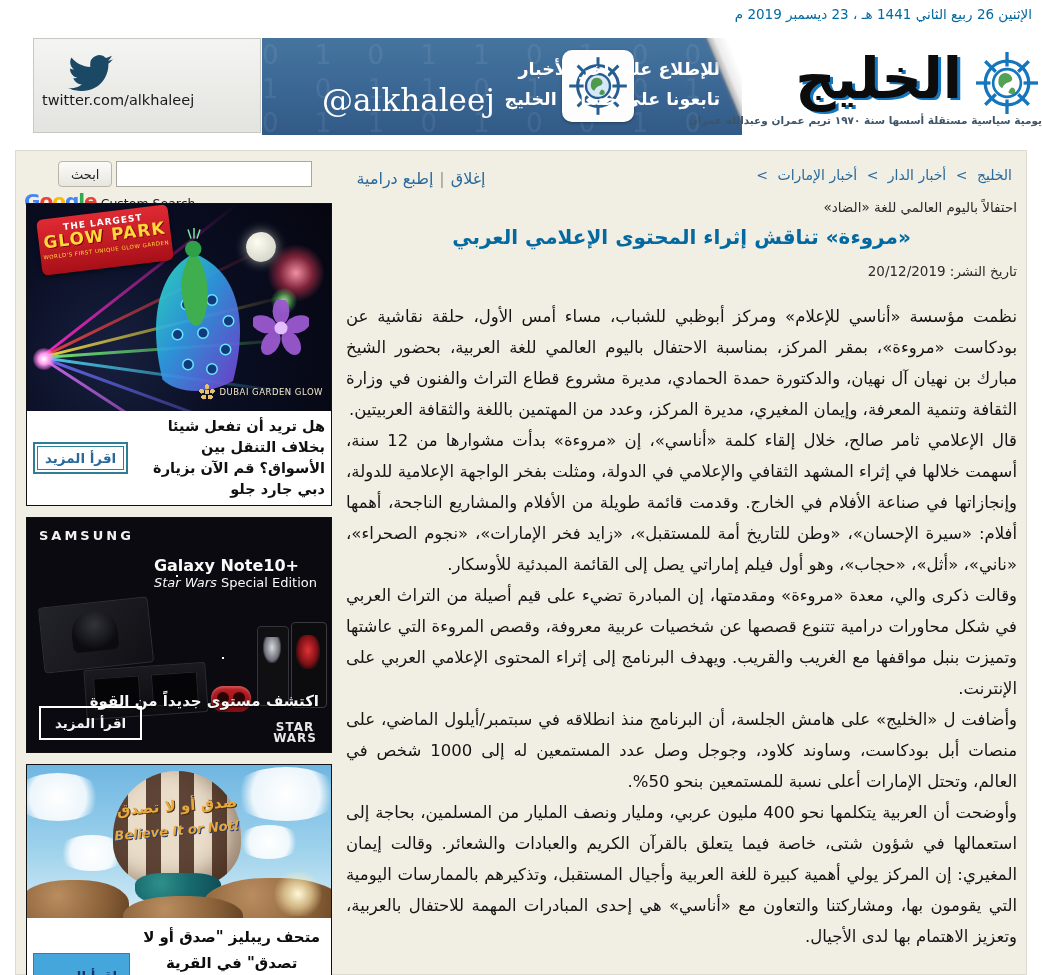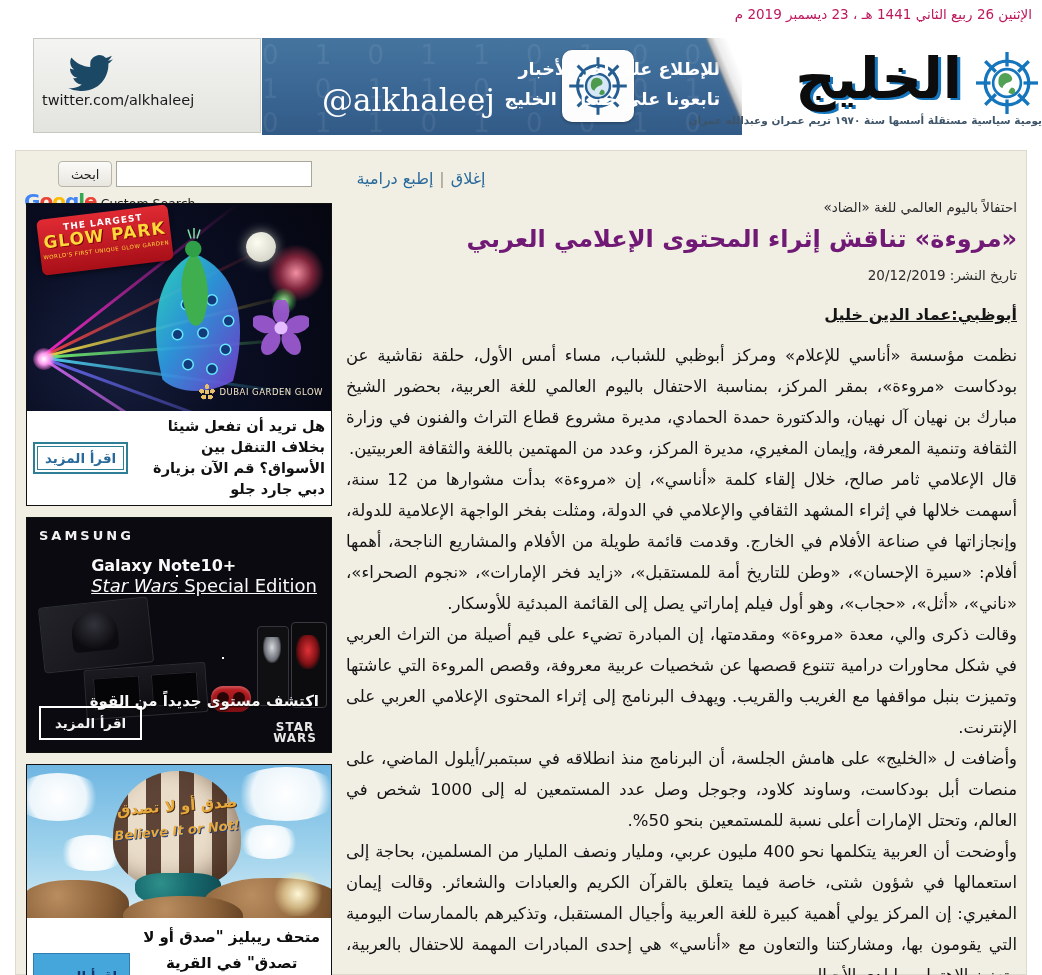--- a/index.html
+++ b/index.html
@@ -5,21 +5,21 @@
   html,body{margin:0;padding:0;}
   body{
     width:1042px;height:975px;position:relative;overflow:hidden;
     background:#ffffff;
     font-family:"DejaVu Sans",sans-serif;
     -webkit-font-smoothing:antialiased;
   }
   
   .date-bar{
     position:absolute;top:6px;right:10px;left:0;height:24px;
-    text-align:right;font-size:13.5px;color:#be185d;direction:rtl;margin-left:16px;
+    text-align:right;font-size:13.5px;color:#0369a1;direction:rtl;margin-left:16px;
   }
   
   .banner{position:absolute;top:38px;left:33px;width:1009px;height:97px;}
   .tw-box{
     position:absolute;left:0;top:0;width:228px;height:95px;
     background:linear-gradient(#f4f4f2,#e3e3df);
     border:1px solid #c9c9c4;box-sizing:border-box;cursor:pointer;
   }
   .tw-bird{position:absolute;left:28px;top:10px;width:58px;height:48px;}
   .tw-url{position:absolute;left:8px;bottom:24px;font-size:14.5px;color:#1a1a1a;}
@@ -126,21 +126,21 @@
     padding:6px 10px;margin-right:6px;
   }
   .glow-cap .cap-txt{flex:1;direction:rtl;text-align:right;font-size:14.5px;font-weight:bold;color:#111;line-height:21px;}
   
   .ad-samsung{position:relative;width:100%;height:236px;border:1px solid #111;background:#0a0a10;overflow:hidden;margin-bottom:11px;box-sizing:border-box;cursor:pointer;
     background-image:radial-gradient(1px 1px at 22px 34px,#ffffff 50%,transparent 51%),radial-gradient(1px 1px at 84px 12px,#cfcfcf 50%,transparent 51%),radial-gradient(1.5px 1.5px at 150px 58px,#ffffff 50%,transparent 51%),radial-gradient(1px 1px at 230px 26px,#bdbdbd 50%,transparent 51%),radial-gradient(1px 1px at 268px 90px,#ffffff 50%,transparent 51%),radial-gradient(1px 1px at 60px 120px,#9f9f9f 50%,transparent 51%),radial-gradient(1.5px 1.5px at 196px 140px,#ffffff 50%,transparent 51%),radial-gradient(1px 1px at 120px 200px,#cfcfcf 50%,transparent 51%),radial-gradient(1px 1px at 250px 210px,#ffffff 50%,transparent 51%),radial-gradient(1px 1px at 30px 190px,#8a8a8a 50%,transparent 51%);}
   .sam-brand{position:absolute;left:12px;top:10px;color:#f2f2f2;font-size:13px;font-weight:bold;letter-spacing:3px;}
   .sam-title{position:absolute;right:14px;top:38px;text-align:left;color:#fafafa;}
   .sam-title .t1{font-size:16px;font-weight:bold;}
   .sam-title .t2 i{font-style:italic;}
-  .sam-title .t2{font-size:18px;text-decoration:underline;}
+  .sam-title .t2{font-size:13px;}
   .sam-box1{position:absolute;left:14px;top:84px;width:108px;height:64px;transform:rotate(-6deg);
     background:linear-gradient(135deg,#23232a,#101015);border:1px solid #2e2e36;border-radius:4px;}
   .sam-box1::after{content:"";position:absolute;left:30px;top:8px;width:46px;height:40px;border-radius:22px 22px 6px 6px;
     background:radial-gradient(circle at 50% 34%,#33333c 0%,#0c0c10 70%);}
   .sam-drawer{position:absolute;left:58px;top:148px;width:120px;height:48px;transform:rotate(-4deg);
     background:linear-gradient(#1a1a20,#0c0c10);border:1px solid #2c2c33;border-radius:3px;}
   .sam-drawer::before,.sam-drawer::after{content:"";position:absolute;top:8px;width:44px;height:30px;background:#050507;border:1px solid #26262c;}
   .sam-drawer::before{left:8px}.sam-drawer::after{right:8px}
   .sam-buds{position:absolute;left:184px;top:168px;width:40px;height:26px;border-radius:12px;
     background:linear-gradient(#c01f24,#7e0e12);box-shadow:inset 0 2px 3px rgba(255,255,255,.25);}
@@ -171,21 +171,21 @@
     background:radial-gradient(circle at 30% 30%,#2e8f8a 0%,#176a6e 45%,#0e4a52 100%);}
   .rock{position:absolute;background:radial-gradient(circle at 35% 30%,#b98d5f 0%,#8a6038 60%,#5f3f22 100%);border-radius:45%;}
   .sun-flare{position:absolute;right:6px;bottom:2px;width:54px;height:44px;
     background:radial-gradient(circle,#fff8d8 0%,rgba(255,240,180,.55) 40%,transparent 70%);}
   .rip-cap{display:flex;align-items:center;background:#fff;padding:6px;}
   .rip-cap .read-btn{flex:0 0 auto;background:#45a6db;color:#15356b;border:1px solid #2f7db1;padding:14px 12px;margin-right:8px;}
   .rip-cap .cap-txt{flex:1;direction:rtl;text-align:center;font-size:15px;font-weight:bold;color:#0d0d0d;line-height:26px;}
   
   .article{position:absolute;left:330px;right:9px;top:48px;direction:rtl;text-align:right;color:#151515;}
   .kicker{font-size:13.5px;color:#2b2b2b;margin:0 0 10px 0;}
-  .headline{font-size:24px;font-weight:bold;color:#701a75;margin:0 0 14px 0;}
+  .headline{font-size:20px;font-weight:bold;color:#0369a1;margin:0 0 14px 0;text-align:center;}
   .pub-date{font-size:13.5px;color:#2b2b2b;margin:0 0 22px 0;}
   .byline{font-size:16px;font-weight:bold;text-decoration:underline;margin:0 0 16px 0;}
   .body-text p{margin:0;font-size:16.5px;line-height:31px;text-align:justify;color:#141414;}
 </style>
 </head>
 <body>
 
 <div class="date-bar">الإثنين 26 ربيع الثاني 1441 هـ ، 23 ديسمبر 2019 م</div>
 
 <div class="banner">
@@ -252,20 +252,28 @@
     <button class="search-btn">ابحث</button><input class="search-input" type="text" style="">
   </div>
   <div class="google-row">
     <span class="g1">G</span><span class="o1">o</span><span class="o2">o</span><span class="g2">g</span><span class="l1">l</span><span class="e1">e</span><span class="cse-label">Custom Search</span>
   </div>
 
   <div class="actions">
     <a>إغلاق</a><span class="sep">|</span><a>إطبع درامية</a>
   </div>
 
+  <div class="breadcrumb">
+    <span class="bc-item">الخليج</span>
+    <span class="bc-sep">&gt;</span>
+    <span class="bc-item">أخبار الدار</span>
+    <span class="bc-sep">&gt;</span>
+    <span class="bc-item">أخبار الإمارات</span>
+    <span class="bc-sep">&gt;</span>
+  </div>
 
   <div class="sidebar">
 
     <div class="ad">
       <div class="glow-img">
         <div class="beam" style="width:250px;transform:rotate(-38deg);background:linear-gradient(90deg,rgba(255,40,200,.95),transparent)"></div>
         <div class="beam" style="width:250px;transform:rotate(-26deg);background:linear-gradient(90deg,rgba(255,70,70,.9),transparent)"></div>
         <div class="beam" style="width:260px;transform:rotate(-14deg);background:linear-gradient(90deg,rgba(255,230,70,.9),transparent)"></div>
         <div class="beam" style="width:265px;transform:rotate(-4deg);background:linear-gradient(90deg,rgba(120,255,120,.9),transparent)"></div>
         <div class="beam" style="width:260px;transform:rotate(8deg);background:linear-gradient(90deg,rgba(80,220,255,.9),transparent)"></div>
@@ -363,21 +371,20 @@
         <span class="cap-txt">متحف ريبليز "صدق أو لا تصدق" في القرية العالمية الأول من نوعه في الشرق الأوسط</span>
       </div>
     </div>
 
   </div>
 
   <div class="article">
     <p class="kicker">احتفالاً باليوم العالمي للغة «الضاد»</p>
     <h1 class="headline">«مروءة» تناقش إثراء المحتوى الإعلامي العربي</h1>
     <p class="pub-date">تاريخ النشر: 20/12/2019</p>
-    <p class="byline">أبوظبي:عماد الدين خليل</p>
     <div class="body-text">
       <p>نظمت مؤسسة «أناسي للإعلام» ومركز أبوظبي للشباب، مساء أمس الأول، حلقة نقاشية عن بودكاست «مروءة»، بمقر المركز، بمناسبة الاحتفال باليوم العالمي للغة العربية، بحضور الشيخ مبارك بن نهيان آل نهيان، والدكتورة حمدة الحمادي، مديرة مشروع قطاع التراث والفنون في وزارة الثقافة وتنمية المعرفة، وإيمان المغيري، مديرة المركز، وعدد من المهتمين باللغة والثقافة العربيتين.</p>
       <p>قال الإعلامي ثامر صالح، خلال إلقاء كلمة «أناسي»، إن «مروءة» بدأت مشوارها من 12 سنة، أسهمت خلالها في إثراء المشهد الثقافي والإعلامي في الدولة، ومثلت بفخر الواجهة الإعلامية للدولة، وإنجازاتها في صناعة الأفلام في الخارج. وقدمت قائمة طويلة من الأفلام والمشاريع الناجحة، أهمها أفلام: «سيرة الإحسان»، «وطن للتاريخ أمة للمستقبل»، «زايد فخر الإمارات»، «نجوم الصحراء»، «ناني»، «أثل»، «حجاب»، وهو أول فيلم إماراتي يصل إلى القائمة المبدئية للأوسكار.</p>
       <p>وقالت ذكرى والي، معدة «مروءة» ومقدمتها، إن المبادرة تضيء على قيم أصيلة من التراث العربي في شكل محاورات درامية تتنوع قصصها عن شخصيات عربية معروفة، وقصص المروءة التي عاشتها وتميزت بنبل مواقفها مع الغريب والقريب. ويهدف البرنامج إلى إثراء المحتوى الإعلامي العربي على الإنترنت.</p>
       <p>وأضافت ل «الخليج» على هامش الجلسة، أن البرنامج منذ انطلاقه في سبتمبر/أيلول الماضي، على منصات أبل بودكاست، وساوند كلاود، وجوجل وصل عدد المستمعين له إلى 1000 شخص في العالم، وتحتل الإمارات أعلى نسبة للمستمعين بنحو 50%.</p>
       <p>وأوضحت أن العربية يتكلمها نحو 400 مليون عربي، ومليار ونصف المليار من المسلمين، بحاجة إلى استعمالها في شؤون شتى، خاصة فيما يتعلق بالقرآن الكريم والعبادات والشعائر. وقالت إيمان المغيري: إن المركز يولي أهمية كبيرة للغة العربية وأجيال المستقبل، وتذكيرهم بالممارسات اليومية التي يقومون بها، ومشاركتنا والتعاون مع «أناسي» هي إحدى المبادرات المهمة للاحتفال بالعربية، وتعزيز الاهتمام بها لدى الأجيال.</p>
     </div>
   </div>
 
 </div>

